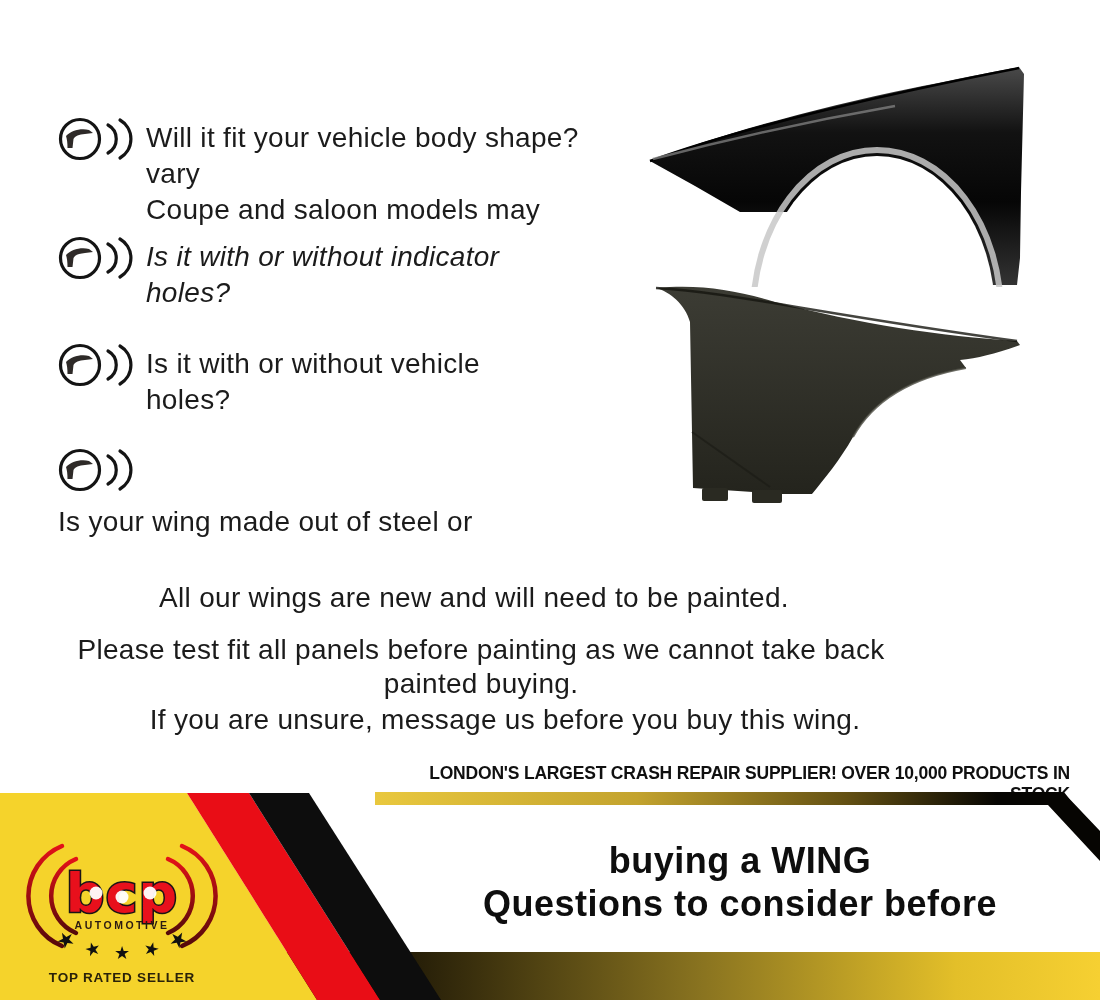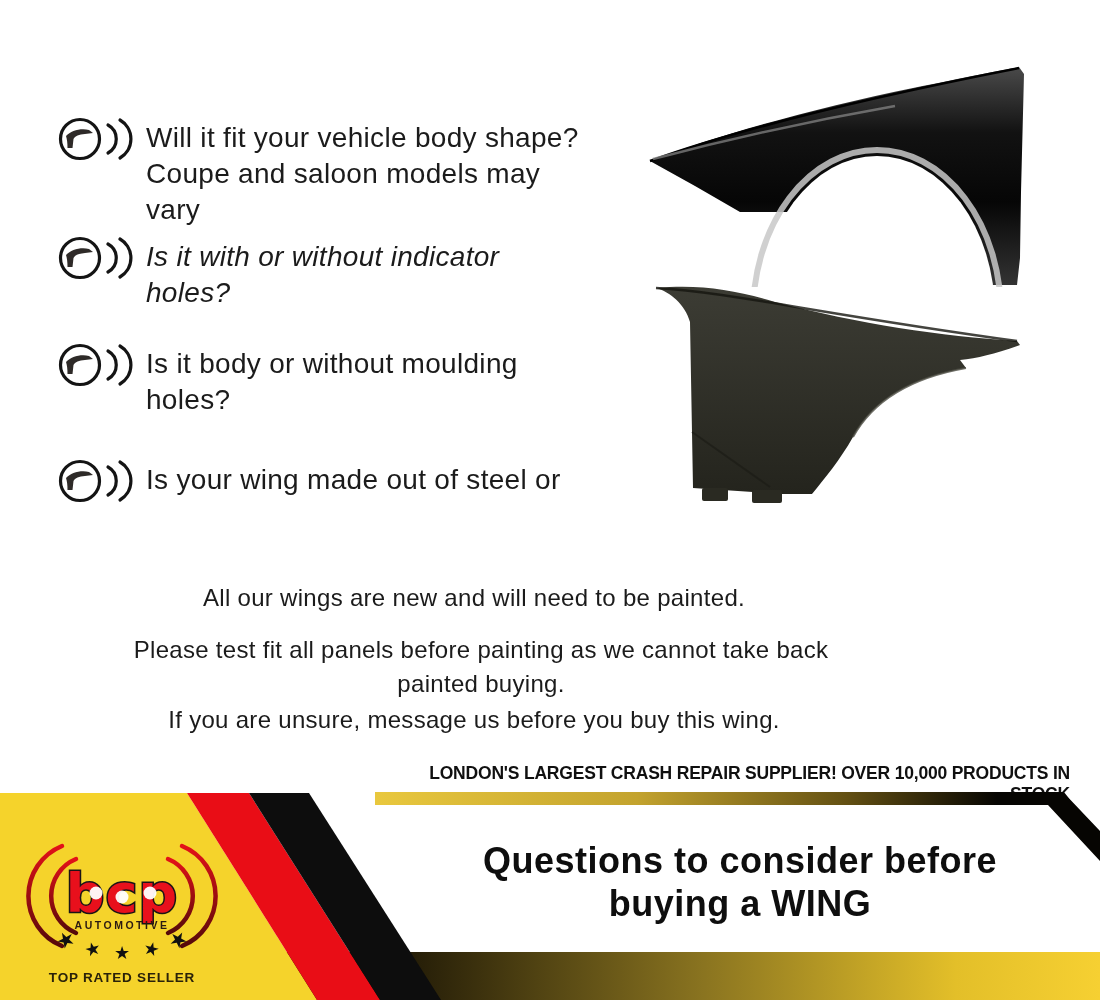--- a/index.html
+++ b/index.html
@@ -5,30 +5,30 @@
   html,body{margin:0;padding:0;}
   body{
     width:1100px;height:1000px;position:relative;overflow:hidden;
     background:#ffffff;
     font-family:"Liberation Sans", sans-serif;
   }
   
   .bullet{position:absolute;left:58px;display:flex;gap:10px;align-items:flex-start;}
   .bullet .icon{width:78px;height:48px;flex:none;margin-top:-5px;}
   .bullet .text{font-size:28px;line-height:36px;color:#1b1b1b;letter-spacing:.3px;}
-  .b1{top:96px;margin-top:24px;} .b2{top:239px;font-style:italic;} .b3{top:346px;} .b4{top:462px;}
+  .b1{top:96px;margin-top:24px;} .b2{top:239px;font-style:italic;} .b3{top:346px;} .b4{top:451px;flex-direction:column;}
 
   
   .wing1{position:absolute;left:645px;top:62px;width:385px;height:225px;}
   .wing2{position:absolute;left:640px;top:282px;width:390px;height:245px;}
 
   
   .notice{position:absolute;left:0;width:948px;text-align:center;
-          font-size:24px;line-height:34px;color:#1b1b1b;letter-spacing:.3px;}
-  .n1{top:581px;} .n2{top:633px;padding-left:7px;} .n3{top:703px;}
+          font-size:28px;line-height:34px;color:#1b1b1b;letter-spacing:.3px;}
+  .n1{top:581px;} .n2{top:633px;padding-left:7px;} .n3{top:703px;margin-left:31px;}
 
   
   .banner{position:absolute;left:370px;right:30px;top:763px;text-align:right;
           font-size:17.5px;font-weight:bold;color:#101010;letter-spacing:-.2px;}
 
   
   .decor{position:absolute;left:0;top:0;}
 
   
   .title{position:absolute;left:380px;width:720px;top:839px;text-align:center;
@@ -42,22 +42,22 @@
 
 <div class="bullet b1">
   <svg class="icon" viewBox="0 0 78 48">
     <circle cx="22" cy="24" r="19.5" fill="none" stroke="#141414" stroke-width="3.2"></circle>
     <path d="M8,21 C13,16 22,13 31,15 L35,18 L27,19 C21,19.5 17,21 15.5,24 L14.5,33 L9.5,33 C9.5,28 9,24 8,21 Z" fill="#2e2a28"></path>
     <path d="M50,10 A16,16 0 0 1 50,38" fill="none" stroke="#141414" stroke-width="3.2" stroke-linecap="round"></path>
     <path d="M62,5 A22,22 0 0 1 62,43" fill="none" stroke="#141414" stroke-width="3.2" stroke-linecap="round"></path>
   </svg>
   <div class="text">
     <div>Will it fit your vehicle body shape?</div>
+    <div>vary</div>
     <div>Coupe and saloon models may</div>
-    <div>vary</div>
   </div>
 </div>
 
 <div class="bullet b2">
   <svg class="icon" viewBox="0 0 78 48">
     <circle cx="22" cy="24" r="19.5" fill="none" stroke="#141414" stroke-width="3.2"></circle>
     <path d="M8,21 C13,16 22,13 31,15 L35,18 L27,19 C21,19.5 17,21 15.5,24 L14.5,33 L9.5,33 C9.5,28 9,24 8,21 Z" fill="#2e2a28"></path>
     <path d="M50,10 A16,16 0 0 1 50,38" fill="none" stroke="#141414" stroke-width="3.2" stroke-linecap="round"></path>
     <path d="M62,5 A22,22 0 0 1 62,43" fill="none" stroke="#141414" stroke-width="3.2" stroke-linecap="round"></path>
   </svg>
@@ -68,21 +68,21 @@
 </div>
 
 <div class="bullet b3">
   <svg class="icon" viewBox="0 0 78 48">
     <circle cx="22" cy="24" r="19.5" fill="none" stroke="#141414" stroke-width="3.2"></circle>
     <path d="M8,21 C13,16 22,13 31,15 L35,18 L27,19 C21,19.5 17,21 15.5,24 L14.5,33 L9.5,33 C9.5,28 9,24 8,21 Z" fill="#2e2a28"></path>
     <path d="M50,10 A16,16 0 0 1 50,38" fill="none" stroke="#141414" stroke-width="3.2" stroke-linecap="round"></path>
     <path d="M62,5 A22,22 0 0 1 62,43" fill="none" stroke="#141414" stroke-width="3.2" stroke-linecap="round"></path>
   </svg>
   <div class="text">
-    <div>Is it body or without moulding</div>
+    <div>Is it with or without vehicle</div>
     <div>holes?</div>
   </div>
 </div>
 
 <div class="bullet b4">
   <svg class="icon" viewBox="0 0 78 48">
     <circle cx="22" cy="24" r="19.5" fill="none" stroke="#141414" stroke-width="3.2"></circle>
     <path d="M8,21 C13,16 22,13 31,15 L35,18 L27,19 C21,19.5 17,21 15.5,24 L14.5,33 L9.5,33 C9.5,28 9,24 8,21 Z" fill="#2e2a28"></path>
     <path d="M50,10 A16,16 0 0 1 50,38" fill="none" stroke="#141414" stroke-width="3.2" stroke-linecap="round"></path>
     <path d="M62,5 A22,22 0 0 1 62,43" fill="none" stroke="#141414" stroke-width="3.2" stroke-linecap="round"></path>
@@ -152,22 +152,22 @@
     </linearGradient>
   </defs>
   <rect x="0" y="952" width="1100" height="48" fill="url(#gbot)"></rect>
   <polygon points="0,793 187,793 317,1000 0,1000" fill="#F5D32B"></polygon>
   <polygon points="187,793 249,793 380,1000 317,1000" fill="#E90D16"></polygon>
   <polygon points="249,793 309,793 441,1000 380,1000" fill="#0D0D0D"></polygon>
   <polygon points="375,792 1063,792 1100,831 1100,861 1048,805 375,805" fill="url(#gtop)"></polygon>
 </svg>
 
 <div class="title">
+  <div>buying a WING</div>
   <div>Questions to consider before</div>
-  <div>buying a WING</div>
 </div>
 
 <svg class="logo" viewBox="0 0 196 156">
   <defs>
     <linearGradient id="garc" x1="0" y1="0" x2="0" y2="1">
       <stop offset="0" stop-color="#e31118"></stop>
       <stop offset="1" stop-color="#55090a"></stop>
     </linearGradient>
   </defs>
   <g>

